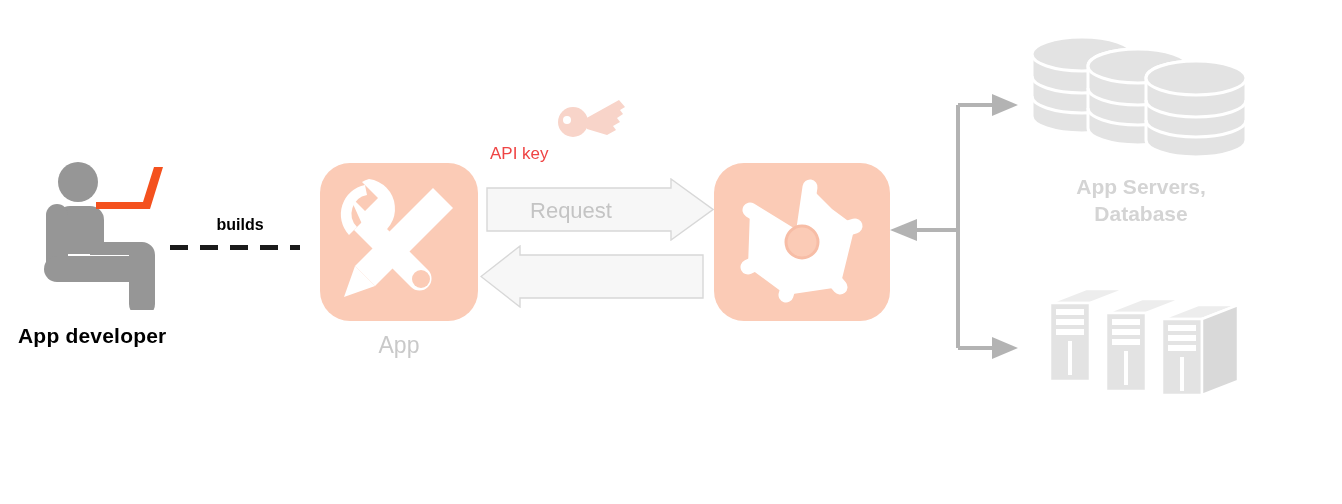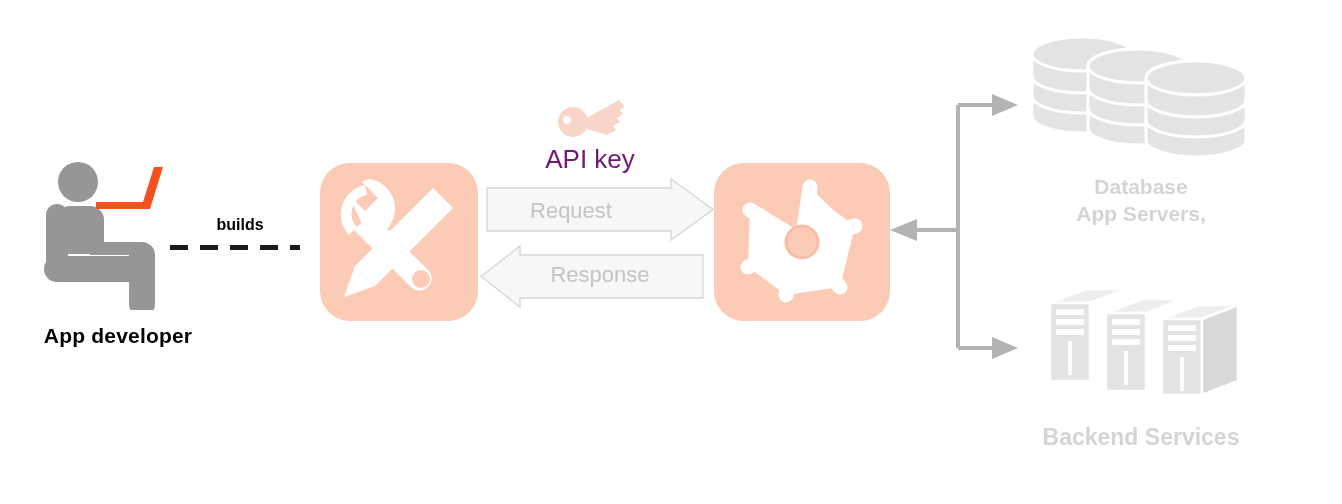--- a/index.html
+++ b/index.html
@@ -10,21 +10,21 @@
   body {
     font-family: "Liberation Sans", sans-serif;
   }
   #canvas {
     position: relative;
     width: 1342px;
     height: 504px;
     background: #ffffff;
     overflow: hidden;
   }
-  .abs { position: absolute; text-align: center; }
+  .abs { position: absolute; }
 
   
   #developer-group { left: 40px; top: 160px; width: 180px; height: 150px; }
   #developer-label {
     left: 18px; top: 324px;
     width: 200px;
     font-size: 21px;
     font-weight: bold;
     color: #000000;
     letter-spacing: 0.2px;
@@ -64,23 +64,23 @@
     white-space: nowrap;
   }
   #app-label { left: 320px; top: 332px; width: 158px; }
   #api-label { left: 714px; top: 332px; width: 176px; }
 
   
   #apikey-icon { left: 557px; top: 96px; width: 70px; height: 42px; }
   #apikey-label {
     left: 490px; top: 144px;
     width: 200px;
-    font-size: 26px;
-    color: #701a75;
-    text-align: center;
+    font-size: 17px;
+    color: #ef4444;
+    text-align: left;
     white-space: nowrap;
   }
 
   
   #request-arrow  { left: 486px; top: 178px; width: 228px; height: 63px; }
   #response-arrow { left: 480px; top: 245px; width: 224px; height: 63px; }
   .flow-text {
     font-size: 22px;
     color: #c4c4c4;
     text-align: center;
@@ -142,20 +142,21 @@
         <path d="M45 22 a30 30 0 0 0 -16 50 l8 -8 a19 19 0 0 1 10 -32 z"></path>
         <path d="M29 32 l16 16 l13 -13 l-16 -16 a30 30 0 0 1 7 -3 a30 30 0 0 1 6 58 l-9 -4 z"></path>
         <path d="M51 50 l57 57 a12 12 0 0 1 -17 17 l-57 -57 z"></path>
         <circle cx="101" cy="116" r="9" fill="#fbcbb6"></circle>
 
         <path d="M113 25 l20 20 l-78 78 l-20 -20 z"></path>
         <path d="M35 103 l20 20 l-31 11 z"></path>
       </g>
     </svg>
   </div>
+  <div class="abs tile-label" id="app-label">App</div>
 
   <div class="abs" id="apikey-icon">
     <svg width="70" height="42" viewBox="0 0 70 42" xmlns="http://www.w3.org/2000/svg">
       <g fill="#f8d4c9">
         <circle cx="16" cy="26" r="15"></circle>
         <circle cx="10" cy="24" r="4" fill="#ffffff"></circle>
         <path d="M26 24 L62 4 l6 7 l-5 3 l3 4 l-6 4 l3 4 l-7 4 l3 4 l-9 5 l-20 -6 z"></path>
       </g>
     </svg>
   </div>
@@ -166,21 +167,20 @@
       <polygon points="1,10 185,10 185,1 227,31.5 185,62 185,53 1,53" fill="#f7f7f7" stroke="#d8d8d8" stroke-width="1.4"></polygon>
     </svg>
   </div>
   <div class="abs flow-text" id="request-text">Request</div>
 
   <div class="abs" id="response-arrow">
     <svg width="224" height="63" viewBox="0 0 224 63" xmlns="http://www.w3.org/2000/svg">
       <polygon points="223,10 40,10 40,1 1,31.5 40,62 40,53 223,53" fill="#f7f7f7" stroke="#d8d8d8" stroke-width="1.4"></polygon>
     </svg>
   </div>
-  <div class="abs flow-text" id="response-text">Response</div>
 
   <div class="abs tile" id="api-tile">
     <svg width="176" height="158" viewBox="0 0 176 158" xmlns="http://www.w3.org/2000/svg">
       <g fill="#ffffff" stroke="#ffffff" stroke-width="15" stroke-linecap="round" stroke-linejoin="round">
         <path d="M88 79 L96 24"></path>
         <path d="M88 79 L141 63"></path>
         <path d="M88 79 L126 124"></path>
         <path d="M88 79 L72 132"></path>
         <path d="M88 79 L34 104"></path>
         <path d="M88 79 L36 47"></path>
@@ -227,22 +227,22 @@
         <path d="M68 72 a50 17 0 0 0 100 0" fill="none"></path>
 
         <path d="M126 42 a50 17 0 0 1 100 0 v62 a50 17 0 0 1 -100 0 z"></path>
         <ellipse cx="176" cy="42" rx="50" ry="17"></ellipse>
         <path d="M126 64 a50 17 0 0 0 100 0" fill="none"></path>
         <path d="M126 84 a50 17 0 0 0 100 0" fill="none"></path>
       </g>
     </svg>
   </div>
   <div class="abs backend-label" id="database-label">
+    <div>App Servers,</div>
     <div>Database</div>
-    <div>App Servers,</div>
   </div>
 
   <div class="abs" id="servers-icon">
     <svg width="230" height="110" viewBox="0 0 230 110" xmlns="http://www.w3.org/2000/svg">
       <g stroke="#ffffff" stroke-width="2.5">
 
         <polygon points="22,18 58,4 58,84 22,96" fill="#e3e3e3"></polygon>
         <polygon points="22,18 58,4 98,4 62,18" fill="#ededed"></polygon>
         <rect x="22" y="18" width="40" height="78" fill="#e3e3e3"></rect>
         <g fill="#ffffff" stroke="none">
@@ -268,15 +268,14 @@
         <polygon points="174,34 210,20 210,96 174,110" fill="#d9d9d9"></polygon>
         <g fill="#ffffff" stroke="none">
           <rect x="140" y="40" width="28" height="6"></rect>
           <rect x="140" y="50" width="28" height="6"></rect>
           <rect x="140" y="60" width="28" height="6"></rect>
           <rect x="152" y="72" width="4" height="34"></rect>
         </g>
       </g>
     </svg>
   </div>
-  <div class="abs backend-label" id="servers-label">Backend Services</div>
 
 </div>
 
 </body></html>

